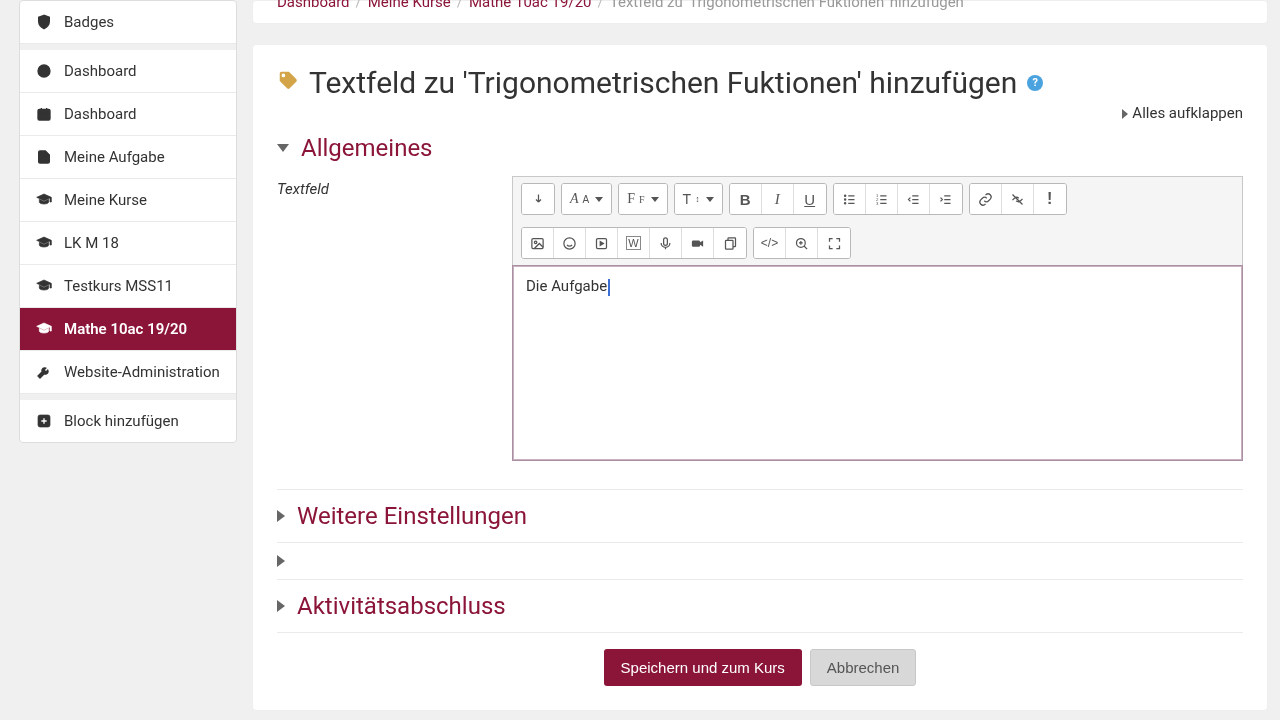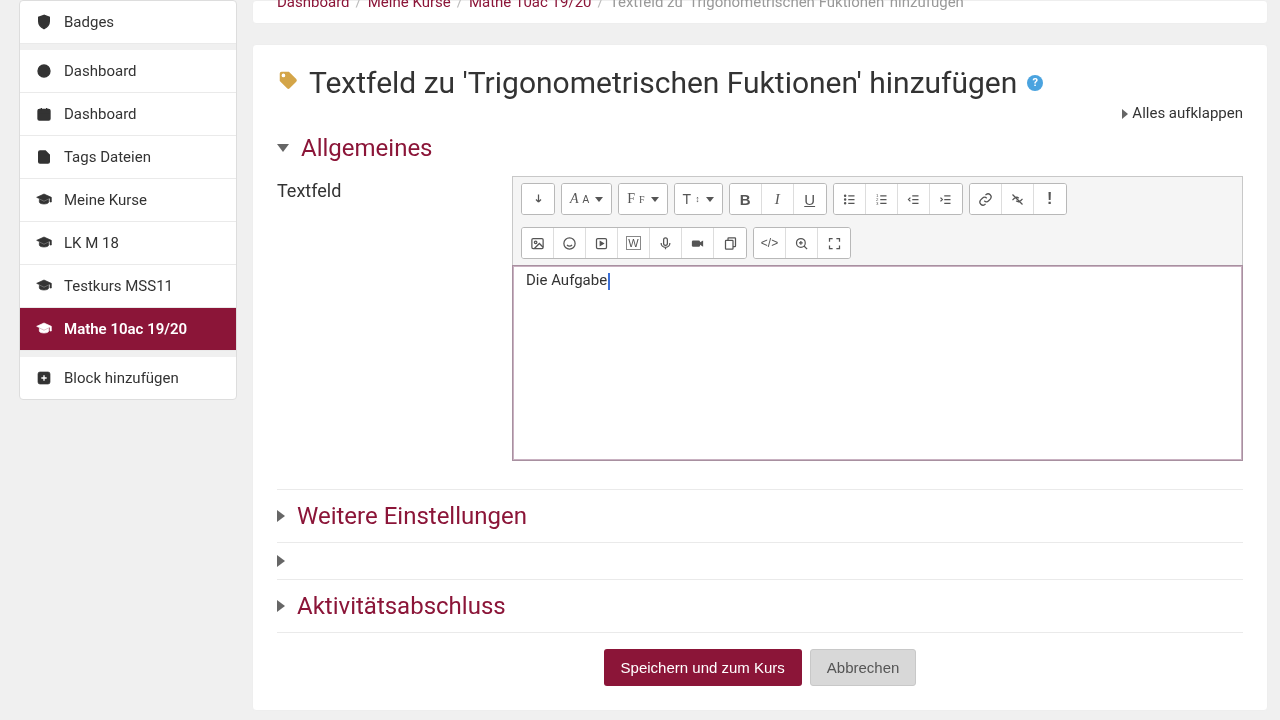--- a/index.html
+++ b/index.html
@@ -29,36 +29,36 @@
 .expand-all .caret { display:inline-block; width:0; height:0; border-top:5px solid transparent; border-bottom:5px solid transparent; border-left:6px solid #666; margin-right:4px; vertical-align:middle;}
 
 .section { border-bottom: 1px solid #eaeaea; padding: 8px 0; }
 .section:last-of-type { border-bottom:none; }
 .section-head { display:flex; align-items:center; gap: 12px; cursor: pointer; padding: 4px 0; }
 .section-head .caret-r { width:0; height:0; border-top:6px solid transparent; border-bottom:6px solid transparent; border-left:8px solid #666; }
 .section-head .caret-d { width:0; height:0; border-left:6px solid transparent; border-right:6px solid transparent; border-top:8px solid #666; }
 .section-head h3 { font-size: 24px; font-weight: 400; color: #8b1538; }
 
 .form-row { display:flex; gap: 20px; padding: 10px 0 20px 0; }
-.form-label { width: 215px; flex-shrink:0; font-size: 18px; color: #333; padding-top: 4px; }
+.form-label { width: 215px; flex-shrink:0; font-size: 15px; color: #333; padding-top: 4px; font-style: italic; }
 .form-field { flex: 1; }
 
 .editor-wrap { border: 1px solid #c8c8c8; background: #fff; }
 .toolbar { background: #f5f5f5; border-bottom: 1px solid #c8c8c8; padding: 6px 8px; display:flex; flex-wrap:wrap; gap: 6px; }
 .tb-group { display:flex; border: 1px solid #b8b8b8; border-radius: 3px; overflow:hidden; background:#fff; }
 .tb-btn { width: 32px; height: 30px; display:flex; align-items:center; justify-content:center; background:#fff; border:none; border-right:1px solid #ddd; cursor:pointer; font-size:14px; color:#555; position:relative; }
 .tb-btn:last-child{border-right:none;}
 .tb-btn.wide { width: auto; padding: 0 8px; gap:4px;}
 .tb-btn .dd { width:0;height:0;border-left:4px solid transparent;border-right:4px solid transparent;border-top:5px solid #555; margin-left:2px;}
 .tb-btn strong { font-weight:700; font-size:15px; }
 .tb-btn em { font-style:italic; font-size:15px; font-family:serif;}
 .tb-btn u { text-decoration:underline; font-size:15px;}
 .tb-btn svg { width:15px; height:15px; }
 
-.editor-area { min-height: 196px; padding: 4px 12px; font-size: 15px; color: #333; border: 2px solid rgba(120,60,100,0.4); margin: -1px; position:relative;}
+.editor-area { min-height: 196px; padding: 10px 12px; font-size: 15px; color: #333; border: 2px solid rgba(120,60,100,0.4); margin: -1px; position:relative;}
 .cursor { display:inline-block; width:1.5px; height:17px; background:#3b6fd6; vertical-align:middle; margin-left:1px;}
 
 .actions { display:flex; justify-content:center; gap: 8px; margin-top: 16px; }
 .btn { padding: 9px 16px; font-size: 15px; border-radius: 3px; border: 1px solid transparent; cursor:pointer; }
 .btn-primary { background: #8b1538; color: #fff; }
 .btn-secondary { background: #d8d8d8; color: #555; border-color:#c8c8c8;}
 </style>
 </head>
 <body>
 
@@ -92,21 +92,21 @@
           </span>
         <span>Dashboard</span>
       </div>
       <div class="nav-item">
         <span class="icon">
             <svg viewBox="0 0 24 24" fill="none" stroke="currentColor" stroke-width="2">
               <path d="M14 3H6a2 2 0 00-2 2v14a2 2 0 002 2h12a2 2 0 002-2V9z"></path>
               <path d="M14 3v6h6"></path>
             </svg>
           </span>
-        <span>Tags Dateien</span>
+        <span>Meine Aufgabe</span>
       </div>
       <div class="nav-item">
         <span class="icon">
             <svg viewBox="0 0 24 24" fill="currentColor">
               <path d="M12 3L1 8l11 5 9-4.1V15h2V8z"></path>
               <path d="M5 11v4c0 1.7 3.1 3 7 3s7-1.3 7-3v-4l-7 3.2z"></path>
             </svg>
           </span>
         <span>Meine Kurse</span>
       </div>
@@ -129,20 +129,28 @@
         <span>Testkurs MSS11</span>
       </div>
       <div class="nav-item active">
         <span class="icon">
             <svg viewBox="0 0 24 24" fill="currentColor">
               <path d="M12 3L1 8l11 5 9-4.1V15h2V8z"></path>
               <path d="M5 11v4c0 1.7 3.1 3 7 3s7-1.3 7-3v-4l-7 3.2z"></path>
             </svg>
           </span>
         <span>Mathe 10ac 19/20</span>
+      </div>
+      <div class="nav-item">
+        <span class="icon">
+            <svg viewBox="0 0 24 24" fill="none" stroke="currentColor" stroke-width="2">
+              <path d="M14.7 6.3a4 4 0 00-5.4 5.4L3 18l3 3 6.3-6.3a4 4 0 005.4-5.4L15 12l-3-3z"></path>
+            </svg>
+          </span>
+        <span>Website-Administration</span>
       </div>
       <div class="nav-group-sep"></div>
       <div class="nav-item">
         <span class="icon">
             <svg viewBox="0 0 24 24" fill="currentColor">
               <rect x="3" y="3" width="18" height="18" rx="3"></rect>
               <path d="M12 8v8M8 12h8" stroke="#fff" stroke-width="2"></path>
             </svg>
           </span>
         <span>Block hinzufügen</span>

